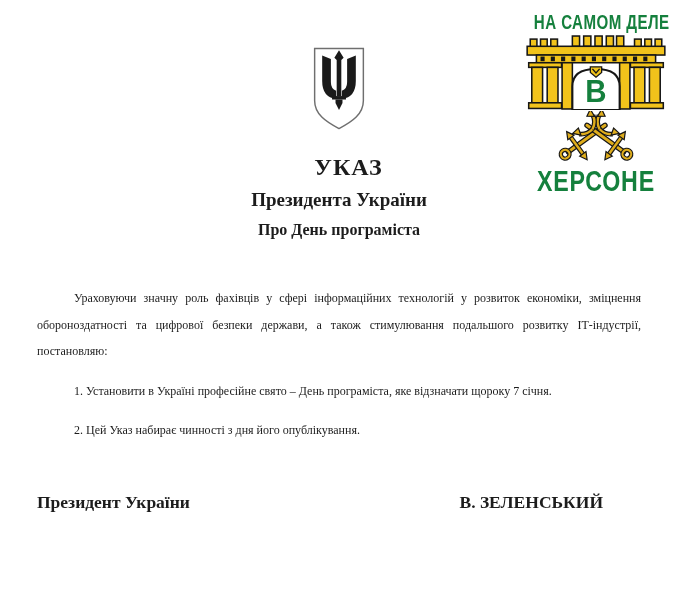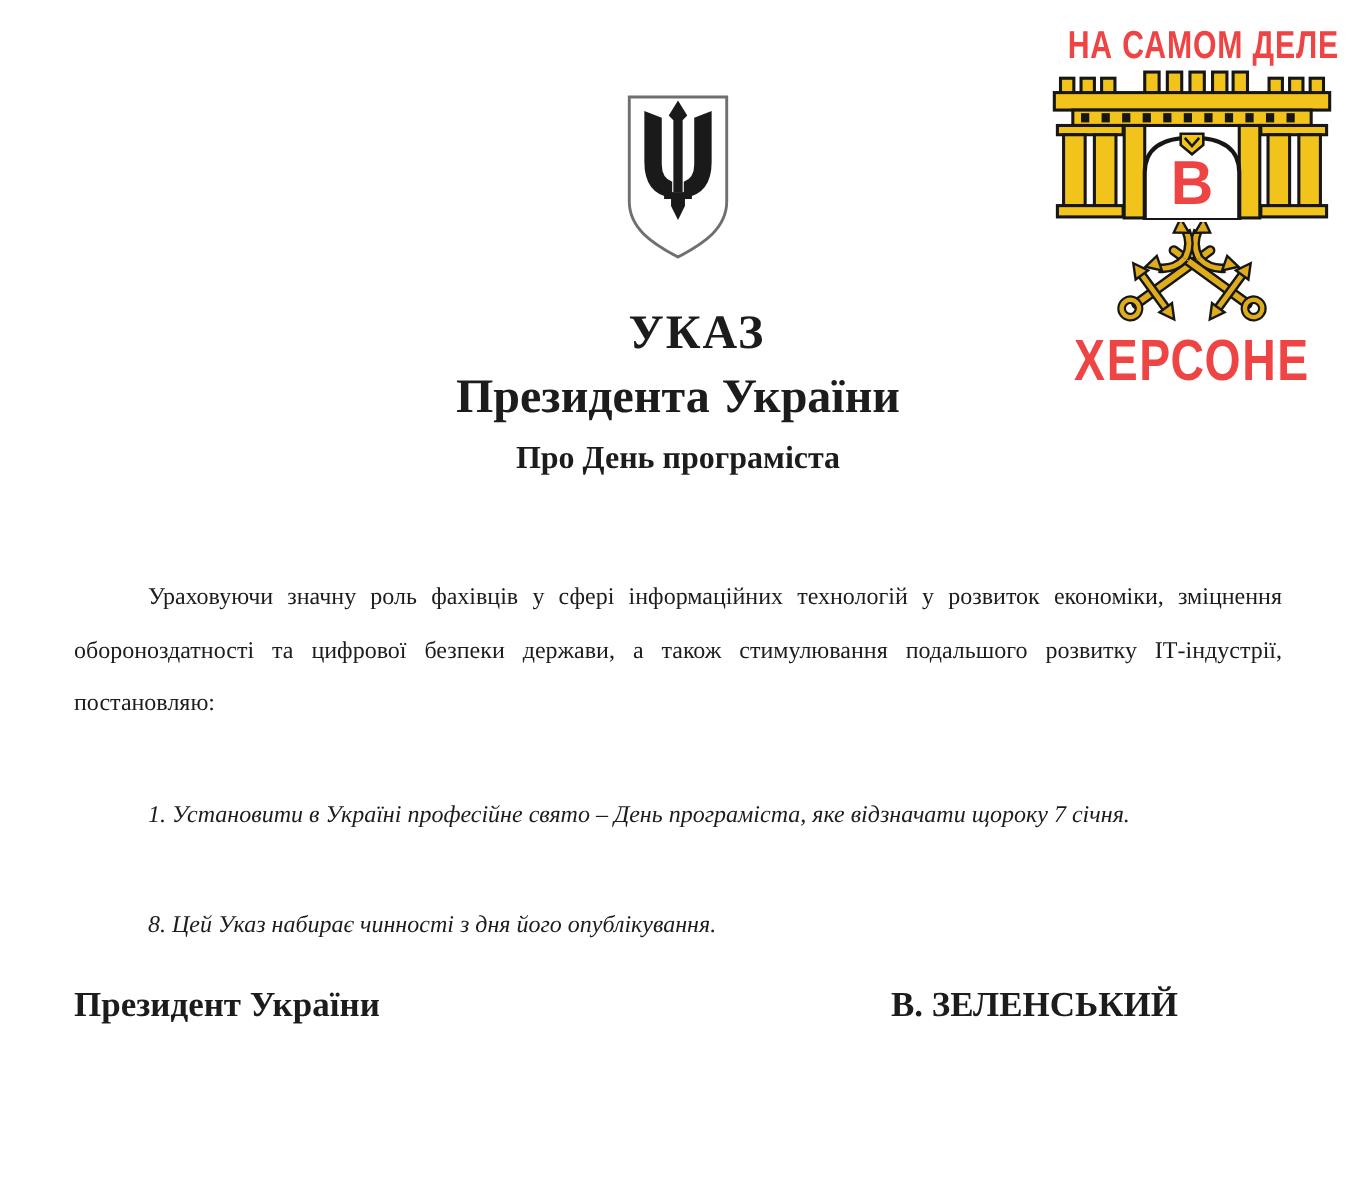--- a/index.html
+++ b/index.html
@@ -7,43 +7,43 @@
     position:relative;width:678px;height:599px;background:#ffffff;overflow:hidden;
     font-family:"Liberation Serif",serif;color:#1c1c1c;
   }
 
   
   .emblem{position:absolute;top:46px;left:50%;transform:translateX(-50%);width:58px;height:85px;}
 
   
   .titles{position:absolute;top:151px;left:0;width:100%;text-align:center;font-weight:bold;}
   .t1{font-size:24px;line-height:33px;letter-spacing:1px;padding-left:19px;}
-  .t2{font-size:24px;line-height:31px;}
+  .t2{font-size:19px;line-height:31px;}
   .t3{font-size:16px;line-height:30px;}
 
   
   .body{
     position:absolute;top:285px;left:37px;width:604px;
     font-size:12px;line-height:26.5px;text-align:justify;
   }
   .body p{margin:0;text-indent:37px;}
-  .body p + p{margin-top:29px;font-style:italic;}
+  .body p + p{margin-top:13px;}
 
   
   .signature{
     position:absolute;top:491px;left:37px;width:604px;
     display:flex;justify-content:space-between;align-items:baseline;
     font-weight:bold;font-size:17.5px;line-height:22px;gap:12px;
   }
-  .signature .sig-right{margin-right:52px;}
+  .signature .sig-right{margin-right:38px;}
 
   
   .logo{
     position:absolute;top:14px;left:522px;width:148px;text-align:center;
-    font-family:"Liberation Sans",sans-serif;color:#ef4444;
+    font-family:"Liberation Sans",sans-serif;color:#15803d;
   }
   .logo-top{
     font-size:18px;font-weight:bold;line-height:17px;white-space:nowrap;
     transform:scale(0.84,1.08);transform-origin:center top;letter-spacing:0.5px;
   }
   .arch-svg{display:block;margin:4px auto 0;}
   .arch-letter{
     position:absolute;top:61px;left:0;width:100%;text-align:center;
     font-size:31px;line-height:33px;font-weight:bold;transform:scaleX(0.95);
   }
@@ -73,21 +73,21 @@
 
   <div class="titles">
     <div class="t1">УКАЗ</div>
     <div class="t2">Президента України</div>
     <div class="t3">Про День програміста</div>
   </div>
 
   <div class="body">
     <p>Ураховуючи значну роль фахівців у сфері інформаційних технологій у розвиток економіки, зміцнення обороноздатності та цифрової безпеки держави, а також стимулювання подальшого розвитку ІТ-індустрії, постановляю:</p>
     <p>1. Установити в Україні професійне свято – День програміста, яке відзначати щороку 7 січня.</p>
-    <p>8. Цей Указ набирає чинності з дня його опублікування.</p>
+    <p>2. Цей Указ набирає чинності з дня його опублікування.</p>
   </div>
 
   <div class="signature">
     <span class="sig-left">Президент України</span>
     <span class="sig-right">В. ЗЕЛЕНСЬКИЙ</span>
   </div>
 
   <div class="logo">
     <div class="logo-top">НА САМОМ ДЕЛЕ</div>
 

